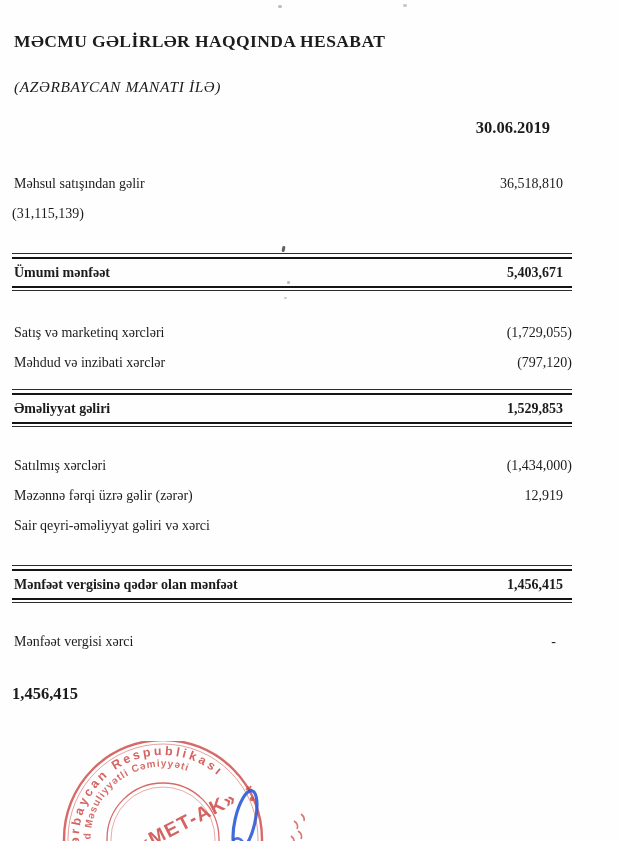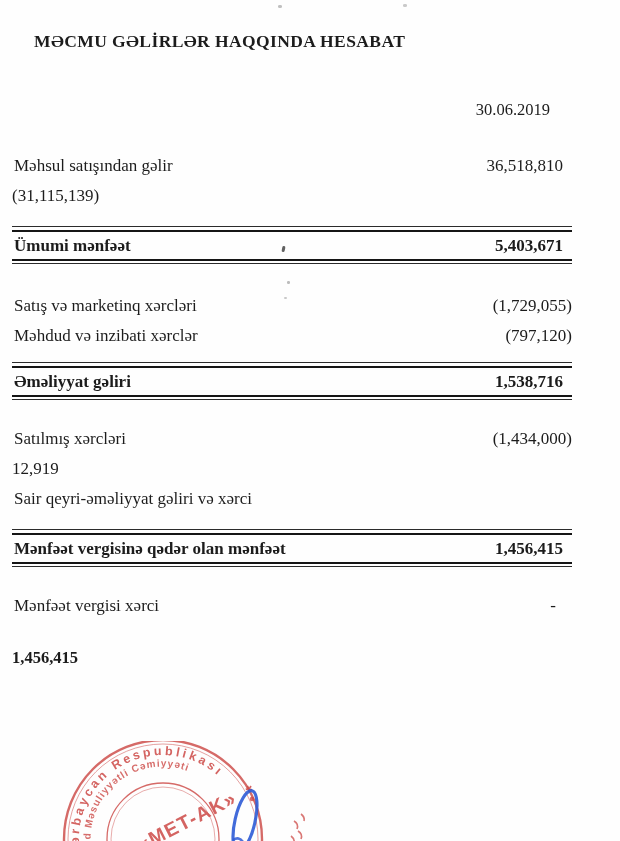--- a/index.html
+++ b/index.html
@@ -14,49 +14,48 @@
   }
   .content{
     position:absolute;left:12px;top:0;width:560px;
   }
   .doc-title{
     margin-top:30px;
     padding-left:2px;
     font-size:17.5px;font-weight:bold;
     letter-spacing:.4px;
     line-height:22px;
-    margin-left:20px;
   }
   .doc-subtitle{
     margin-top:24px;
     padding-left:2px;
     font-size:15.5px;font-style:italic;
     letter-spacing:.6px;
     line-height:22px;
   }
   .period{
-    margin-top:47px;
+    margin-top:19px;
     text-align:right;
     padding-right:22px;
-    font-size:16.5px;font-weight:normal;
+    font-size:16.5px;font-weight:bold;
     line-height:22px;
   }
   .row{
     display:flex;justify-content:space-between;align-items:baseline;
-    font-size:17px;line-height:22px;
+    font-size:14px;line-height:22px;
   }
   .row .lbl{padding-left:2px;}
   .row .val{}
   .val.v-plain{padding-right:9px;}
   .val.v-paren{padding-right:0;}
   .val.v-dash{padding-right:16px;}
   .mt34{margin-top:34px}.mt8{margin-top:8px}.mt31{margin-top:31px}
   .mt28{margin-top:28px}.mt30{margin-top:30px}
   .total{
-    margin-top:19px;
+    margin-top:28px;
     border-top:1px solid #2b2b2b;
     border-bottom:1px solid #2b2b2b;
     padding:2.5px 0;
   }
   .total.mt13{margin-top:15px}
   .total.mt24{}
   .total-inner{
     border-top:2.6px solid #151515;
     border-bottom:2.6px solid #151515;
     padding:3px 0 2px 0;
@@ -73,20 +72,21 @@
   .sp5{left:284px;top:297px;width:3px;height:2px;background:#8a8a8a;opacity:.45;}
   .stamp{position:absolute;left:55px;top:741px;width:265px;height:100px;}
 </style>
 </head>
 <body>
 
 <div class="page">
   <div class="content">
 
     <div class="doc-title">MƏCMU GƏLİRLƏR HAQQINDA HESABAT</div>
+    <div class="doc-subtitle">(AZƏRBAYCAN MANATI İLƏ)</div>
     <div class="period">30.06.2019</div>
 
     <div class="row mt34">
       <span class="lbl">Məhsul satışından gəlir</span>
       <span class="val v-plain">36,518,810</span>
     </div>
     <div class="row mt8">
       <span class="val v-paren">(31,115,139)</span>
     </div>
 
@@ -105,30 +105,31 @@
     </div>
     <div class="row mt8">
       <span class="lbl">Məhdud və inzibati xərclər</span>
       <span class="val v-paren">(797,120)</span>
     </div>
 
     <div class="total mt13">
       <div class="total-inner">
         <div class="row">
           <span class="lbl">Əməliyyat gəliri</span>
-          <span class="val v-plain">1,538,716</span>
+          <span class="val v-plain">1,529,853</span>
         </div>
       </div>
     </div>
 
     <div class="row mt28">
       <span class="lbl">Satılmış xərcləri</span>
       <span class="val v-paren">(1,434,000)</span>
     </div>
     <div class="row mt8">
+      <span class="lbl">Məzənnə fərqi üzrə gəlir (zərər)</span>
       <span class="val v-plain">12,919</span>
     </div>
     <div class="row mt8">
       <span class="lbl">Sair qeyri-əməliyyat gəliri və xərci</span>
       <span class="val v-plain"></span>
     </div>
 
     <div class="total mt24">
       <div class="total-inner">
         <div class="row">

